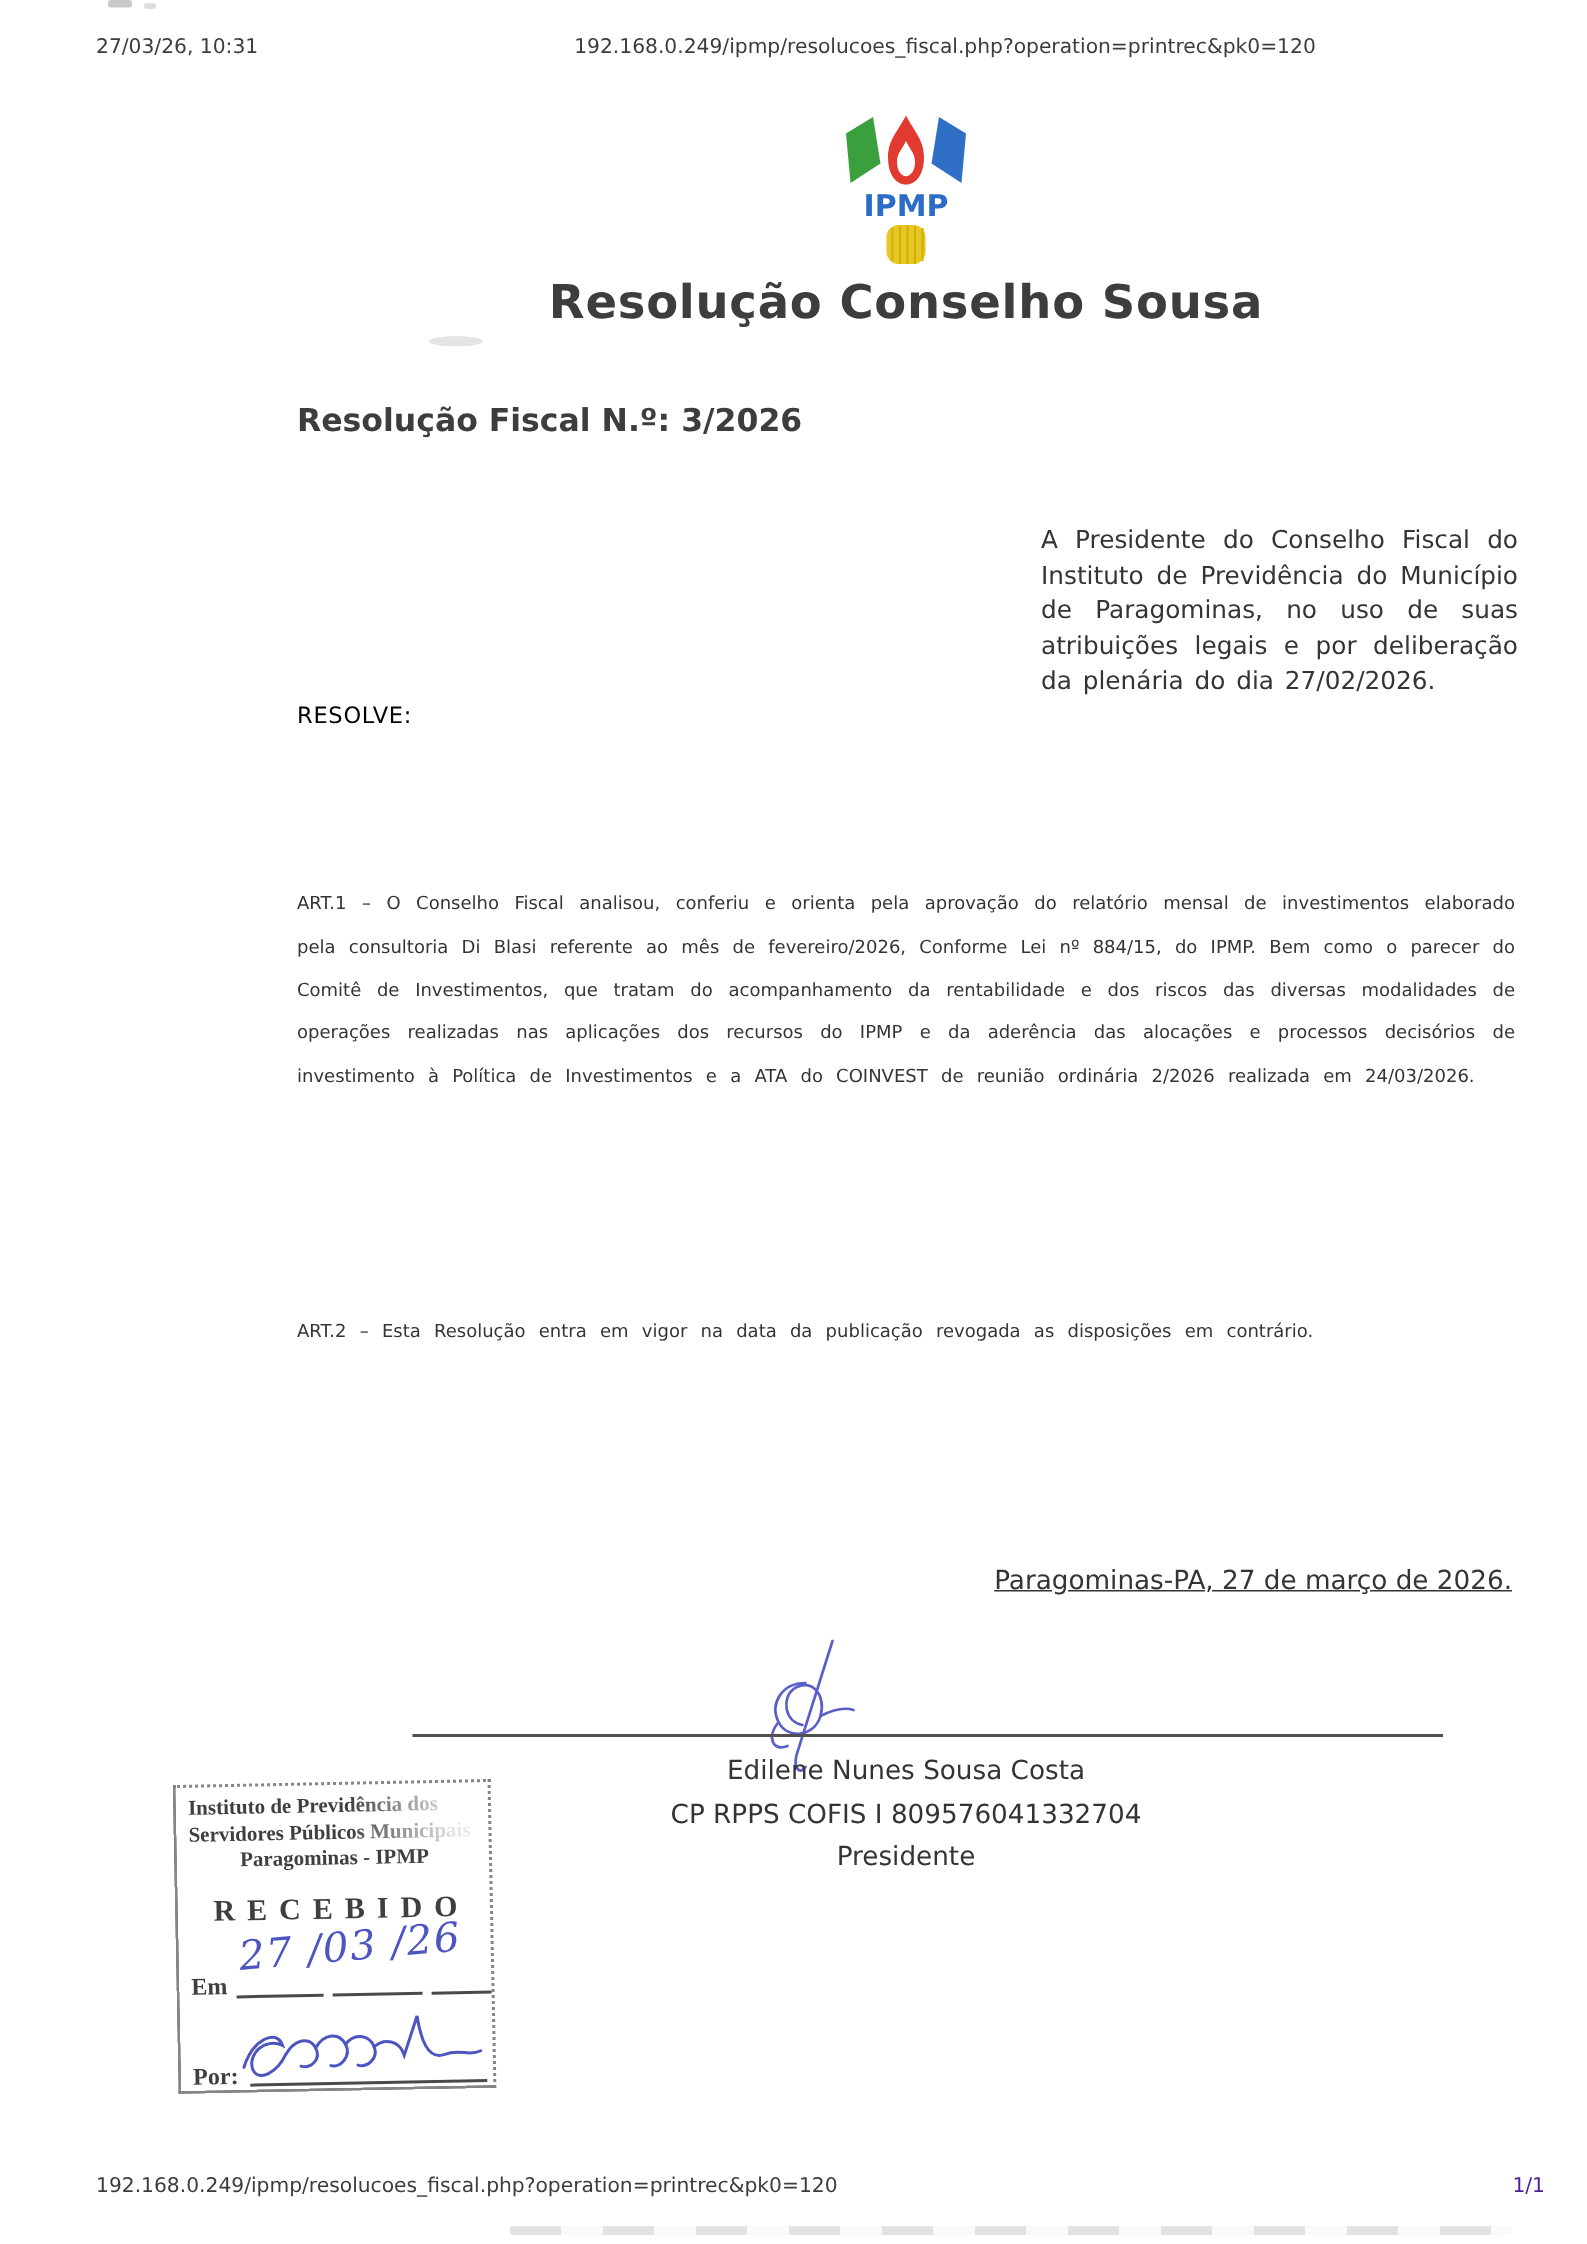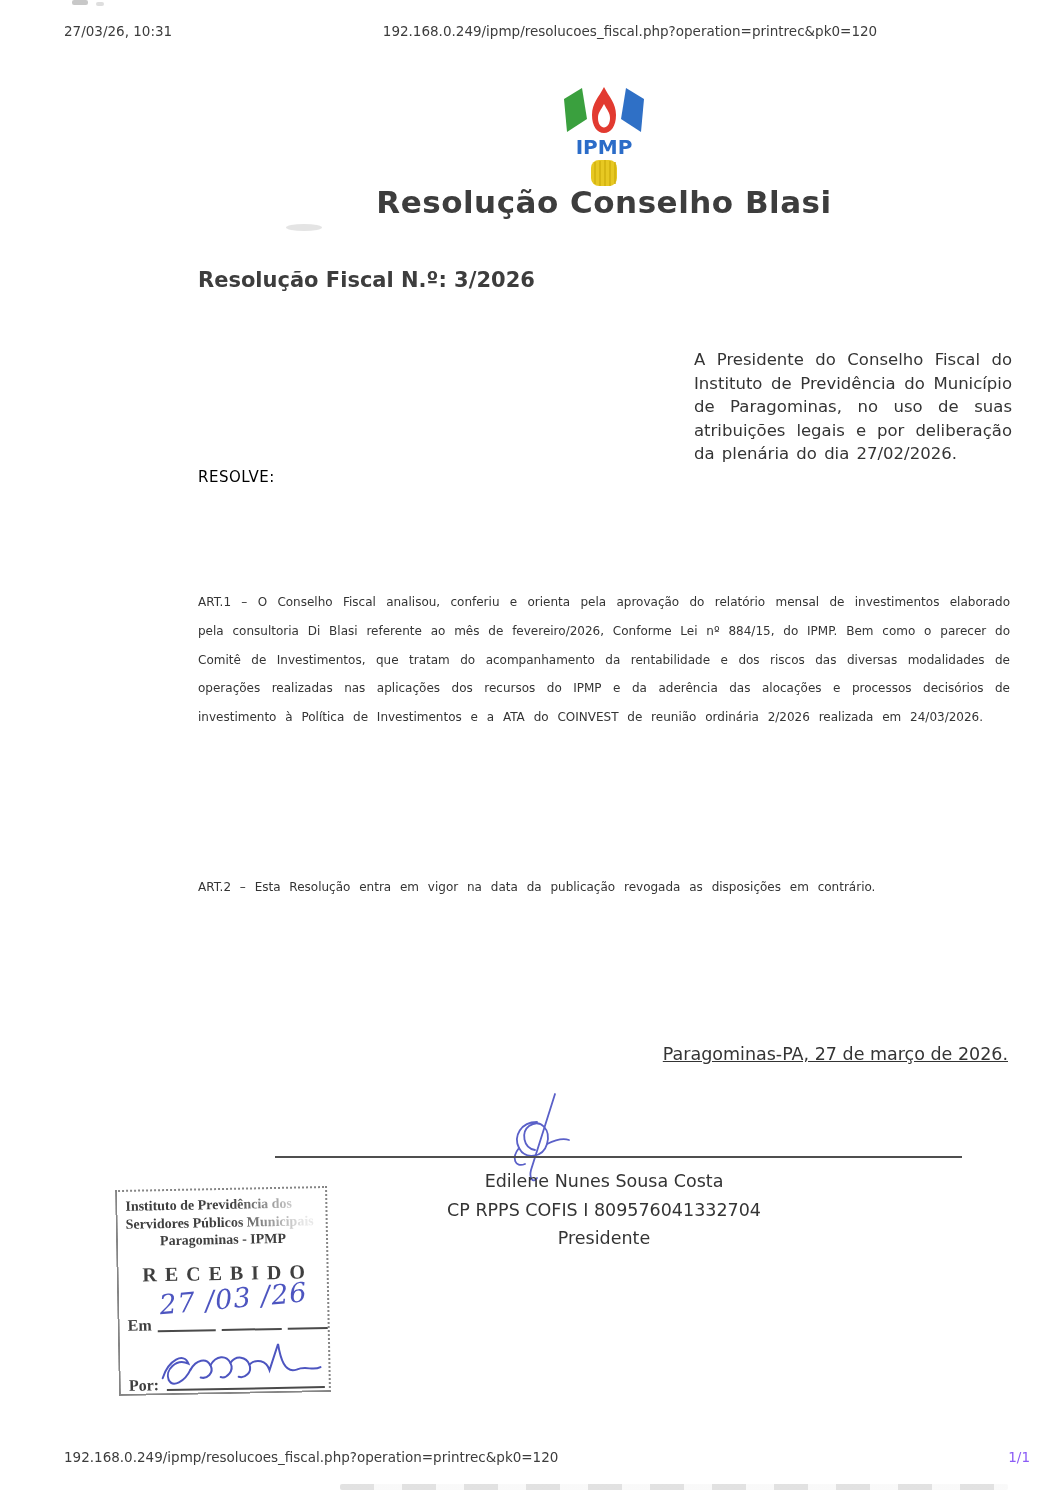--- a/index.html
+++ b/index.html
@@ -6,32 +6,32 @@
   .page {
     position:relative; width:1058px; height:1496px; margin:0 auto;
     background:#ffffff; overflow:hidden;
     font-family:"DejaVu Sans","Liberation Sans",sans-serif;
     color:#333333;
   }
   
   .ph-date   { position:absolute; top:23px; left:64px;  font-size:13.5px; color:#3c3c3c; }
   .ph-url    { position:absolute; top:23px; left:202px; width:856px; text-align:center; font-size:13.5px; color:#3c3c3c; }
   .pf-url    { position:absolute; top:1449px; left:64px; font-size:13.5px; color:#3c3c3c; }
-  .pf-page   { position:absolute; top:1449px; right:28px; font-size:13.5px; color:#8b5cf6;text-align:center; }
+  .pf-page   { position:absolute; top:1449px; right:28px; font-size:13.5px; color:#4c1d95;text-align:center; }
   
   .artifact { position:absolute; pointer-events:none; }
   .art-top1 { left:72px; top:0;  width:16px; height:5px; background:#9a9a9a; opacity:.55; border-radius:2px; }
   .art-top2 { left:96px; top:2px; width:8px; height:4px; background:#b5b5b5; opacity:.45; border-radius:2px; }
   .art-smudge { left:286px; top:224px; width:36px; height:7px; background:#c9c9c9; opacity:.5; border-radius:50%; }
   .art-bottom { left:340px; top:1484px; width:668px; height:6px; opacity:.4; border-radius:2px;
     background:repeating-linear-gradient(90deg, rgba(110,110,110,.5) 0 34px, rgba(175,175,175,.18) 34px 62px); }
   
   .doc-center { position:absolute; left:150px; right:0; text-align:center; }
   
-  .logo-wrap { top:84px; }
+  .logo-wrap { top:74px; }
   .logo-wrap svg { display:inline-block; }
   
   .doc-title { top:184px; margin:0; font-size:31px; font-weight:bold; color:#3d3d3d; letter-spacing:.5px; }
   .doc-subtitle { position:absolute; left:198px; top:268px; margin:0; font-size:21px; font-weight:bold; color:#3d3d3d; }
   
   .preamble { position:absolute; left:694px; width:318px; top:348px; margin:0;
     font-size:16.5px; line-height:23.5px; text-align:justify; word-spacing:2px; color:#343434; }
   .resolve  { position:absolute; left:198px; top:468px; margin:0; font-size:15px; letter-spacing:.5px; color:#000000; }
   .article  { position:absolute; left:198px; width:812px; margin:0;
     font-size:12px; line-height:28.8px; text-align:justify; word-spacing:5px; color:#343434; }
@@ -94,21 +94,21 @@
       <path d="M61,3 C56,13 49,19 49,31 C49,42 54,49 61,49 C68,49 73,42 73,31 C73,19 66,13 61,3 Z" fill="#e23a30"></path>
       <path d="M61,20 C58,26 55,28.5 55,34 C55,40 58,43.5 61,43.5 C64,43.5 67,40 67,34 C67,28.5 64,26 61,20 Z" fill="#ffffff"></path>
       <text x="61" y="70" text-anchor="middle" font-family="DejaVu Sans, sans-serif" font-size="20" font-weight="bold" fill="#2b6cc8">IPMP</text>
       <g>
         <rect x="48" y="76" width="26" height="26" rx="8" fill="#e7c822"></rect>
         <path d="M52,78 Q52,100 52,100 M57,77 Q57,102 57,102 M62,76 Q62,102 62,102 M67,77 Q67,102 67,102 M72,78 Q72,100 72,100" stroke="#cfae0e" stroke-width="1.4" fill="none"></path>
       </g>
     </svg>
   </div>
 
-  <h1 class="doc-title doc-center">Resolução Conselho Blasi</h1>
+  <h1 class="doc-title doc-center">Resolução Conselho Sousa</h1>
   <h2 class="doc-subtitle">Resolução Fiscal N.º: 3/2026</h2>
 
   <p class="preamble">A Presidente do Conselho Fiscal do Instituto de Previdência do Município de Paragominas, no uso de suas atribuições legais e por deliberação da plenária do dia 27/02/2026.</p>
 
   <p class="resolve">RESOLVE:</p>
 
   <p class="article article-1">ART.1 – O Conselho Fiscal analisou, conferiu e orienta pela aprovação do relatório mensal de investimentos elaborado pela consultoria Di Blasi referente ao mês de fevereiro/2026, Conforme Lei nº 884/15, do IPMP. Bem como o parecer do Comitê de Investimentos, que tratam do acompanhamento da rentabilidade e dos riscos das diversas modalidades de operações realizadas nas aplicações dos recursos do IPMP e da aderência das alocações e processos decisórios de investimento à Política de Investimentos e a ATA do COINVEST de reunião ordinária 2/2026 realizada em 24/03/2026.</p>
   <p class="article article-2">ART.2 – Esta Resolução entra em vigor na data da publicação revogada as disposições em contrário.</p>
 
   <p class="dateline">Paragominas-PA, 27 de março de 2026.</p>

